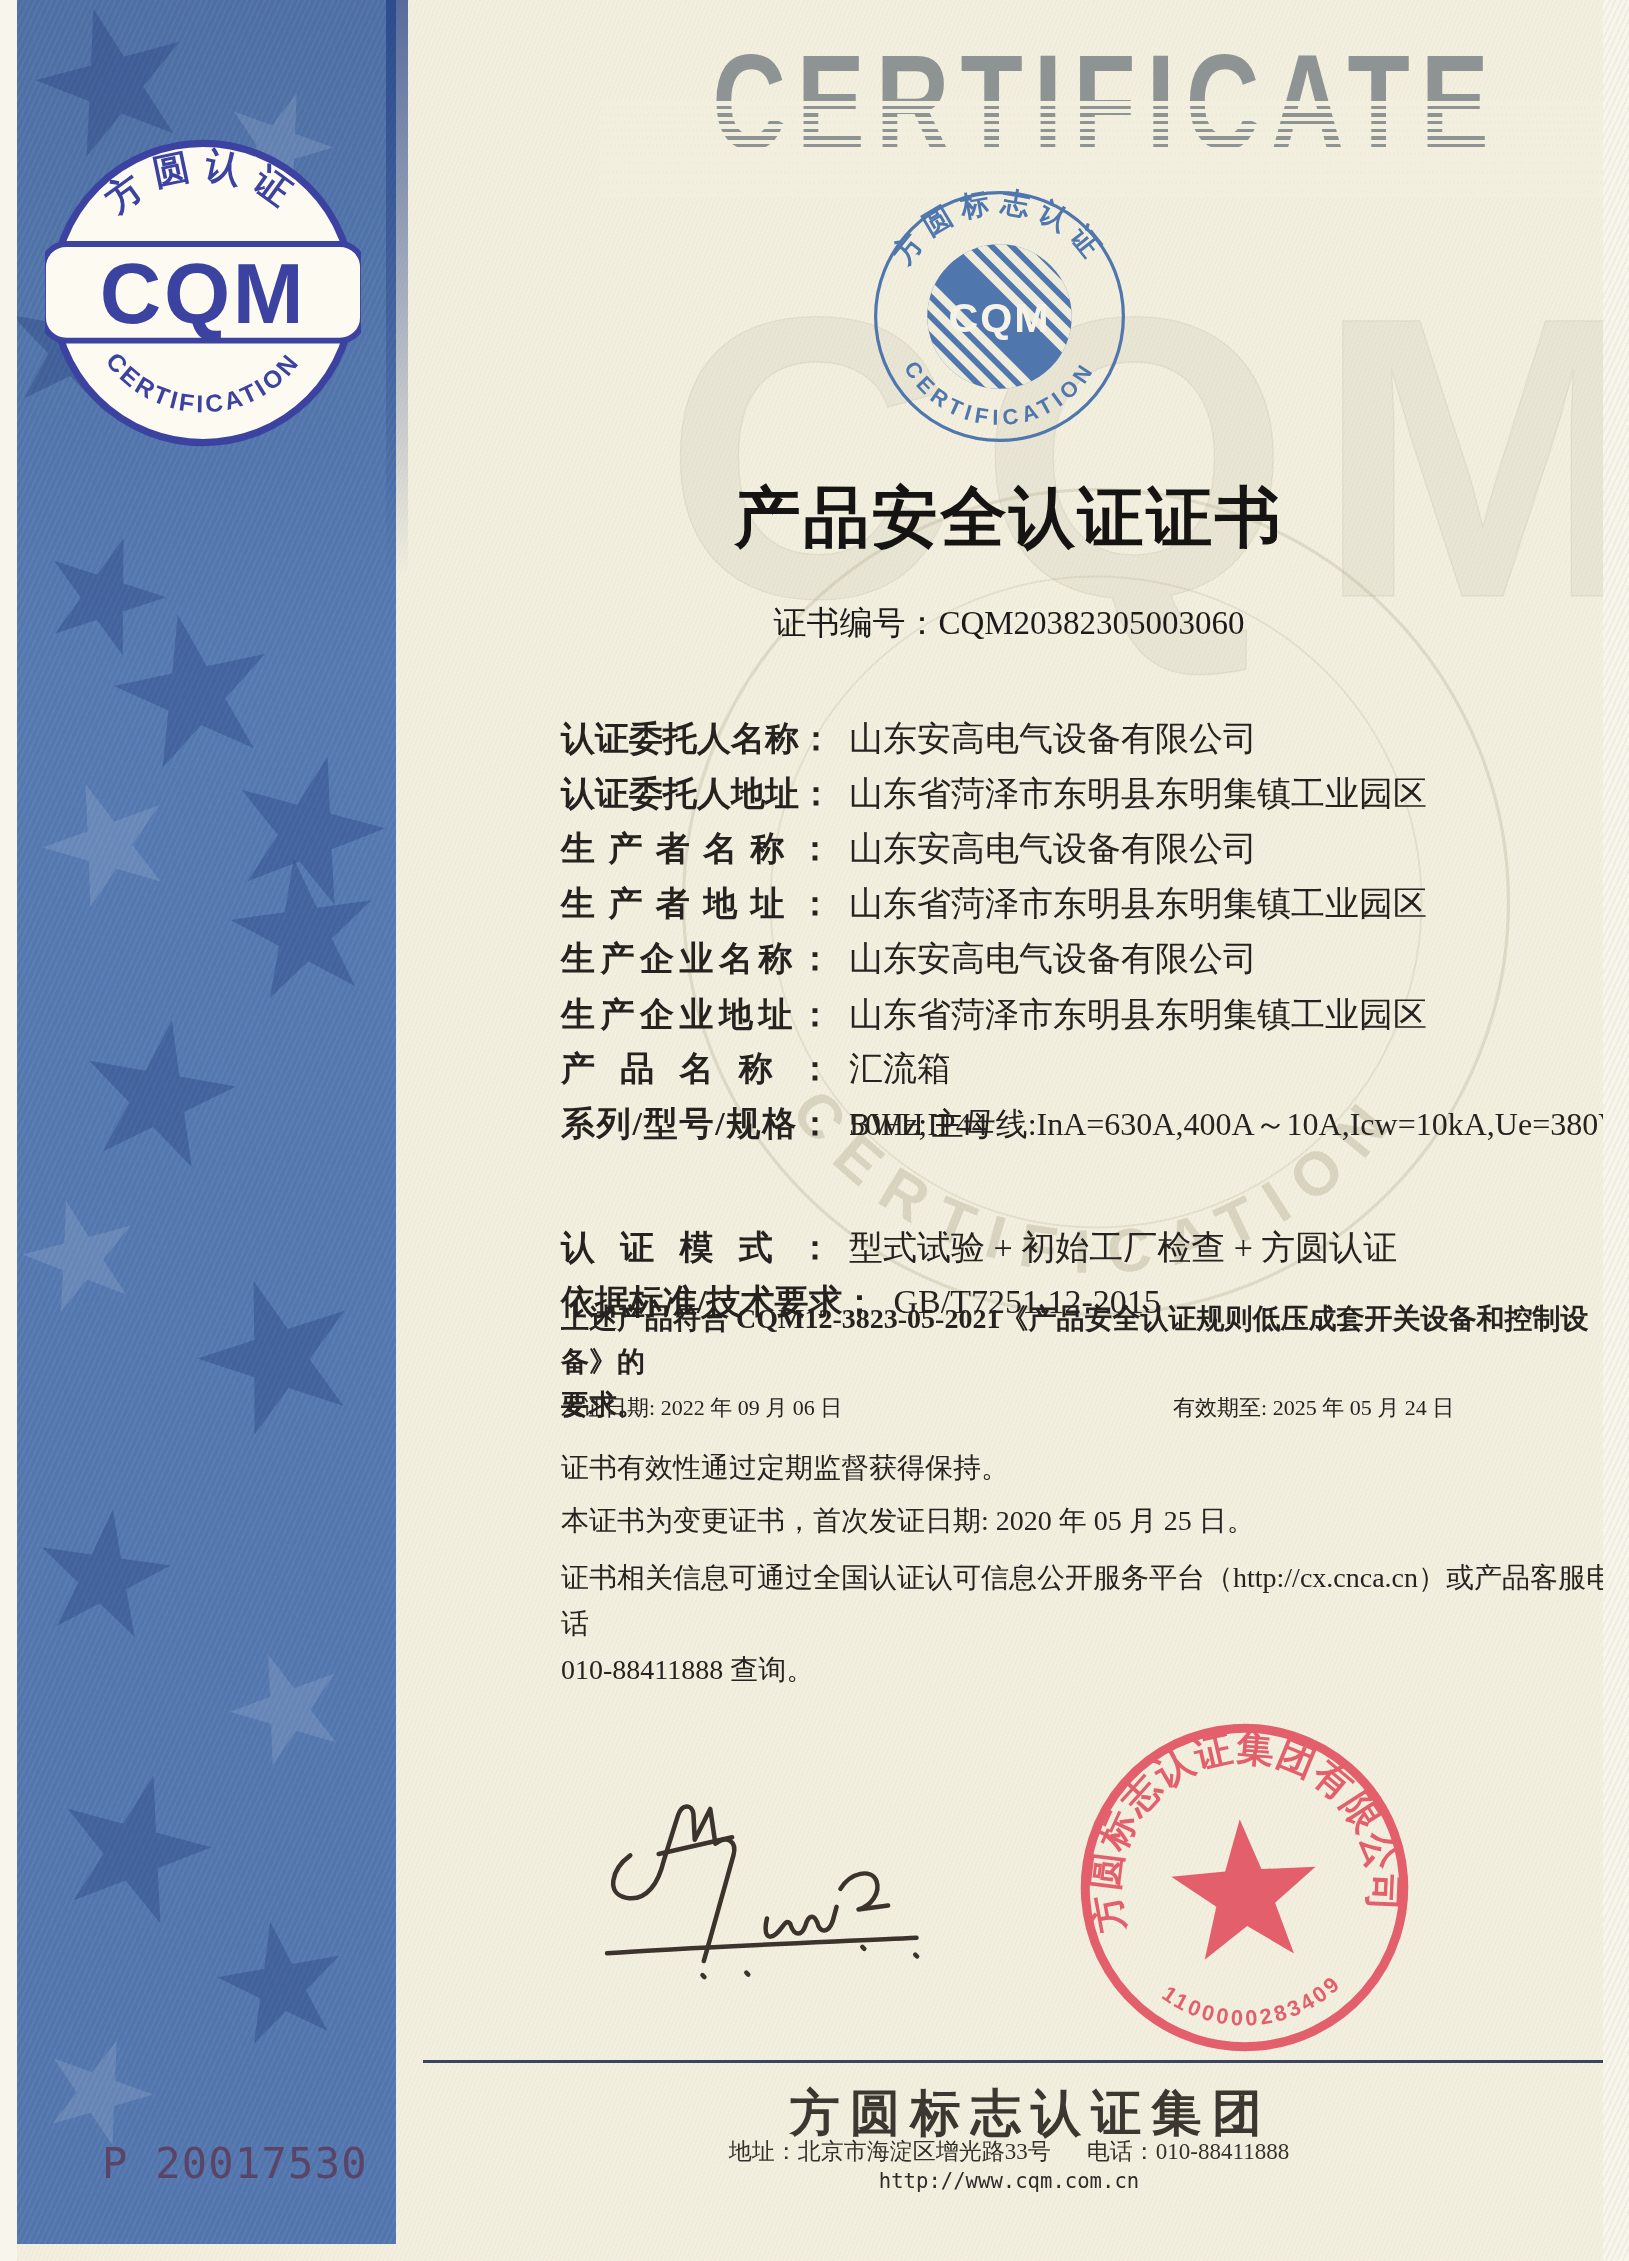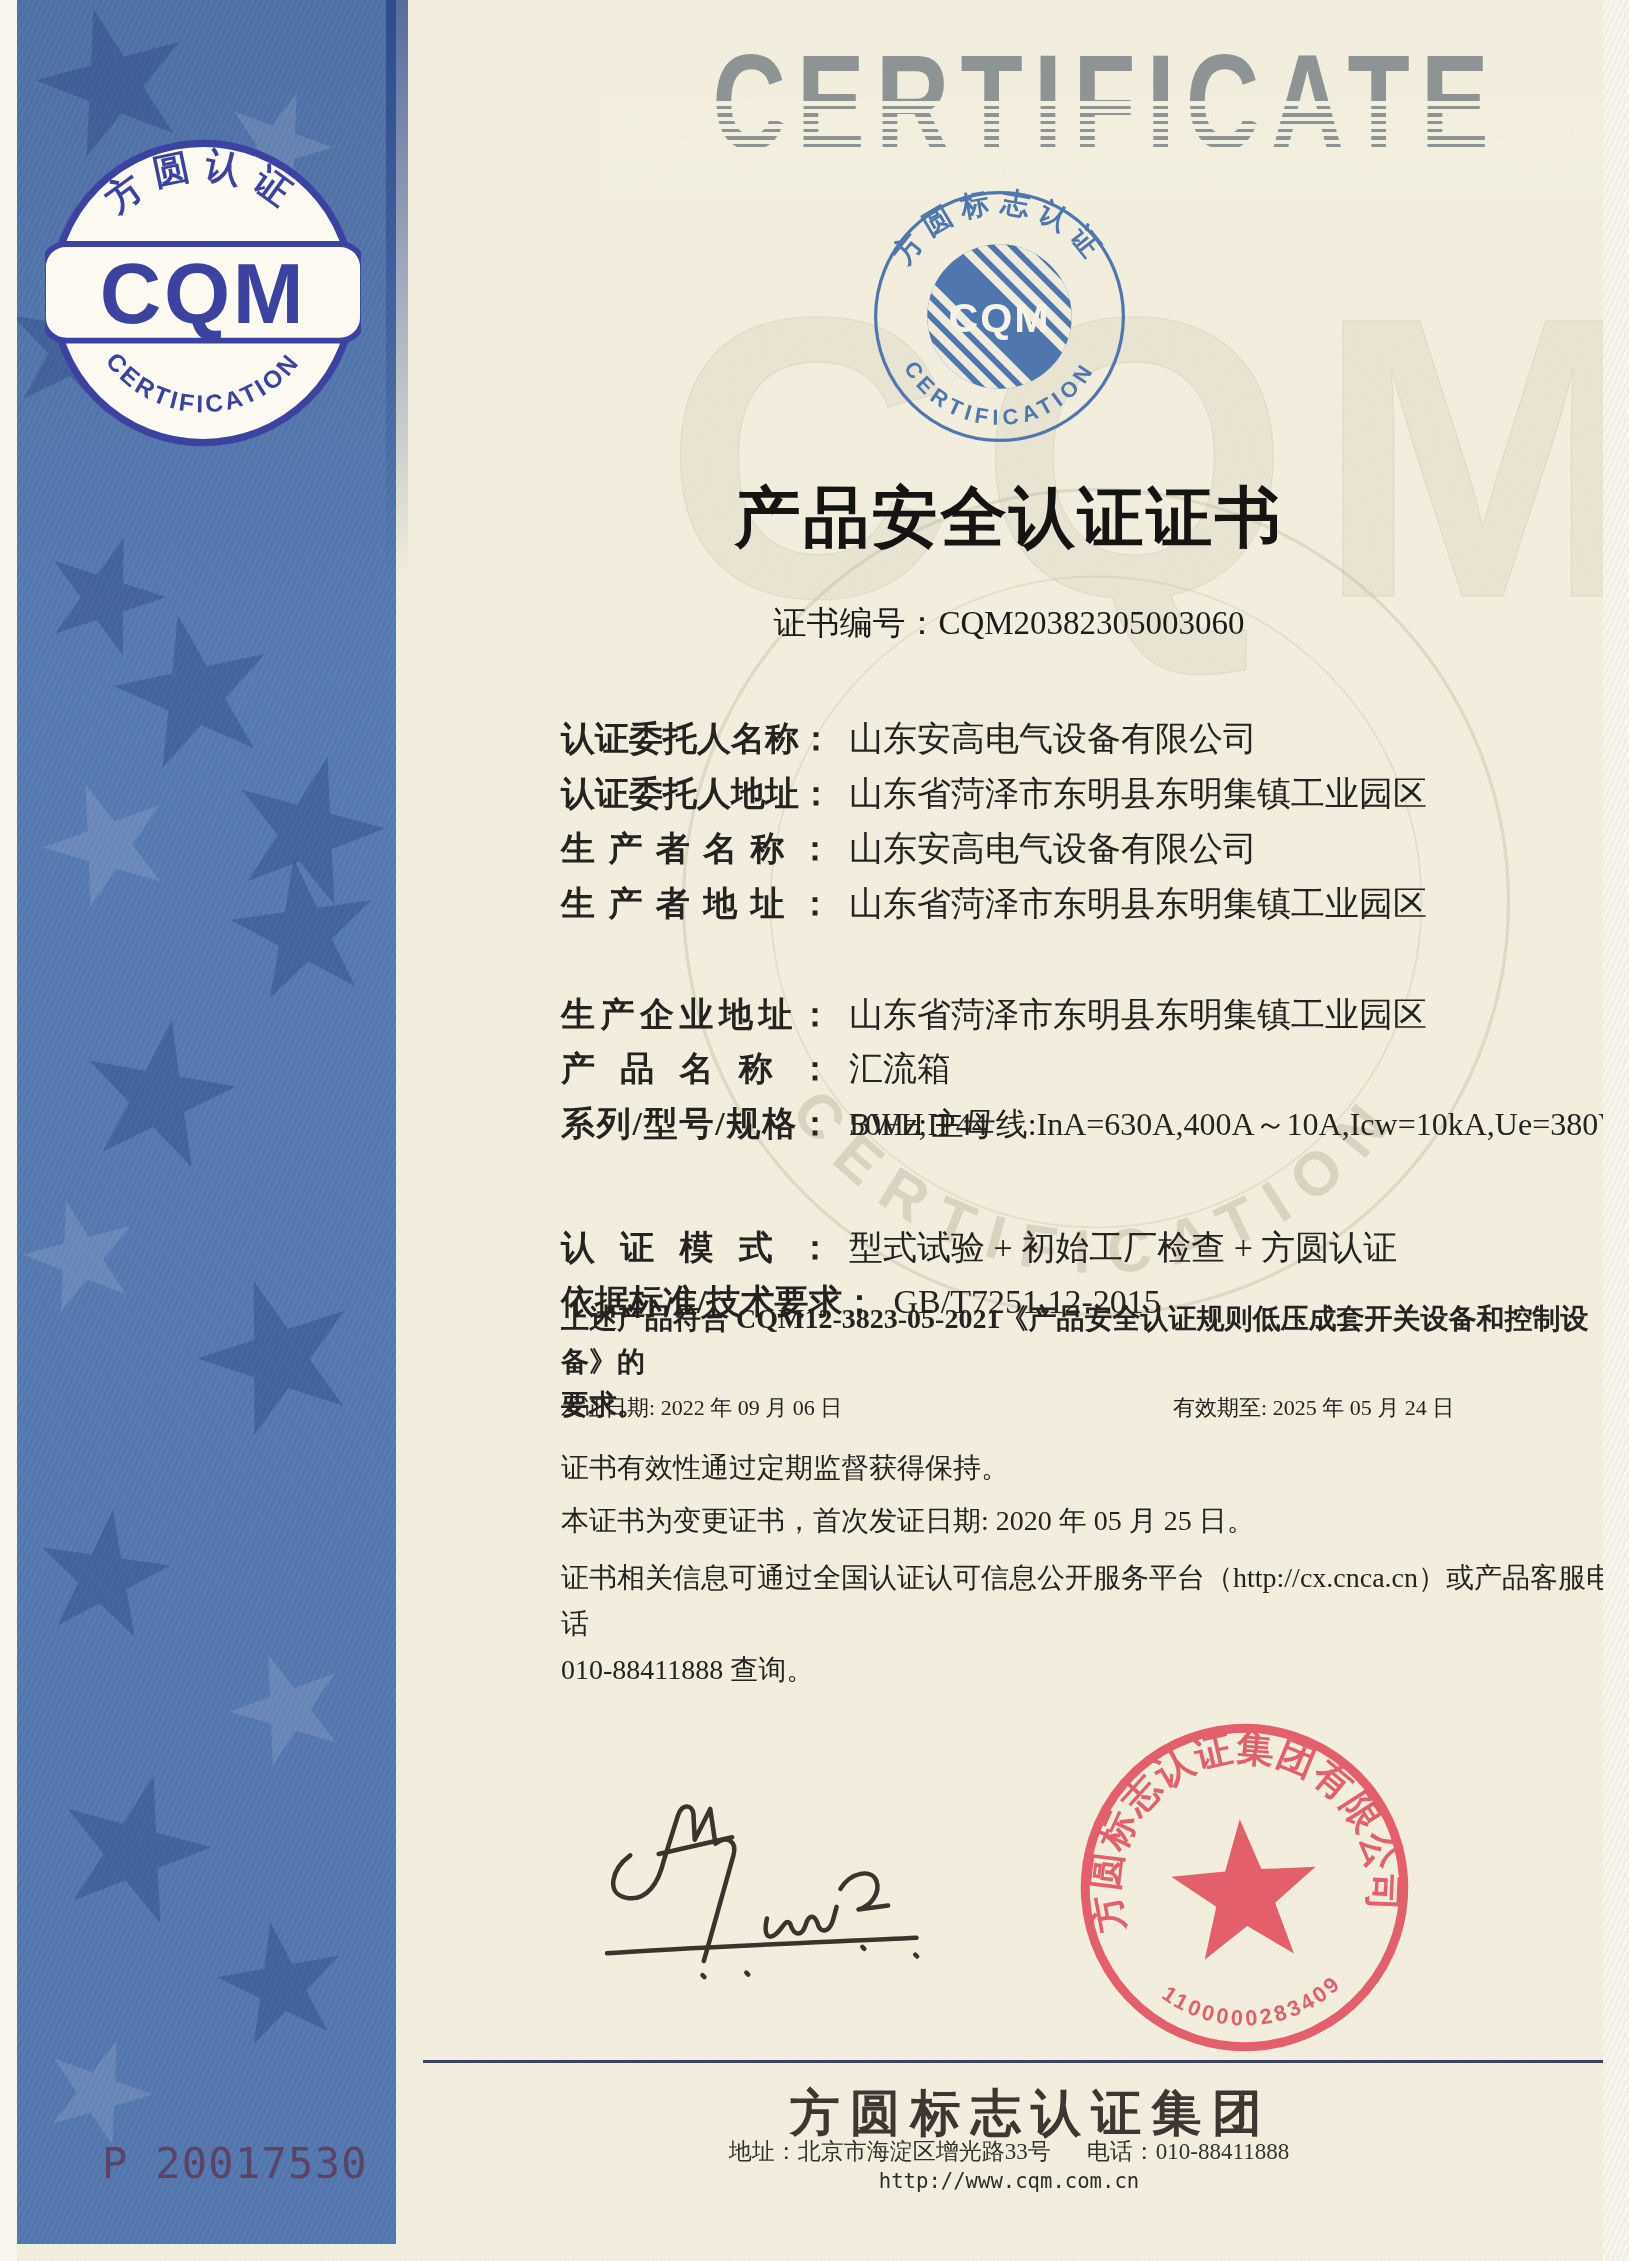--- a/index.html
+++ b/index.html
@@ -159,20 +159,21 @@
     </text>
   </svg>
 
   <div class="title">产品安全认证证书</div>
   <div class="certno"><span>证书编号：</span><span>CQM20382305003060</span></div>
 
   <div class="row" style="top:680px"><span class="lbl">认证委托人名称：</span><span class="val">山东安高电气设备有限公司</span></div>
   <div class="row" style="top:735px"><span class="lbl">认证委托人地址：</span><span class="val">山东省菏泽市东明县东明集镇工业园区</span></div>
   <div class="row" style="top:845px"><span class="lbl">生产者地址：</span><span class="val">山东省菏泽市东明县东明集镇工业园区</span></div>
   <div class="row" style="top:790px"><span class="lbl">生产者名称：</span><span class="val">山东安高电气设备有限公司</span></div>
+  <div class="row" style="top:900px"><span class="lbl">生产企业名称：</span><span class="val">山东安高电气设备有限公司</span></div>
   <div class="row" style="top:956px"><span class="lbl">生产企业地址：</span><span class="val">山东省菏泽市东明县东明集镇工业园区</span></div>
   <div class="row" style="top:1010px"><span class="lbl">产品名称：</span><span class="val">汇流箱</span></div>
   <div class="row" style="top:1065px"><span class="lbl">系列/型号/规格：</span><span class="val-tight">BWH 主母线:InA=630A,400A～10A,Icw=10kA,Ue=380V,Ui=660V;</span></div>
   <div class="wrapline" style="top:1106px">50Hz;IP44</div>
   <div class="row" style="top:1189px"><span class="lbl">认证模式：</span><span class="val">型式试验 + 初始工厂检查 + 方圆认证</span></div>
   <div class="row" style="top:1243px"><span class="lbl-auto">依据标准/技术要求：</span><span class="val">GB/T7251.12-2015</span></div>
 
   <div class="statement" style="top:1297px">
     <div>上述产品符合 CQM12-3823-05-2021《产品安全认证规则低压成套开关设备和控制设备》的</div>
     <div>要求。</div>

